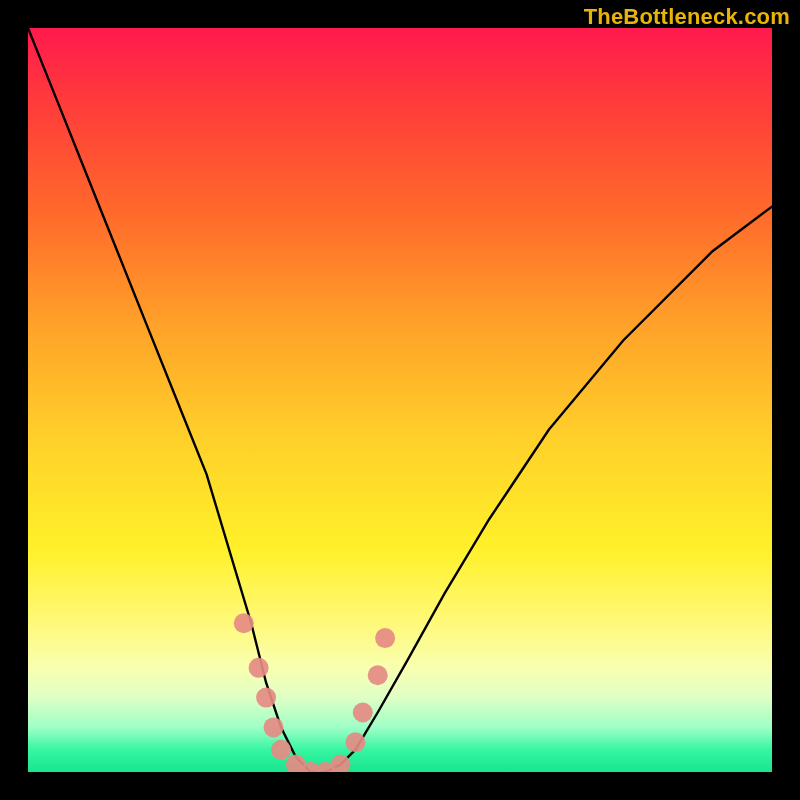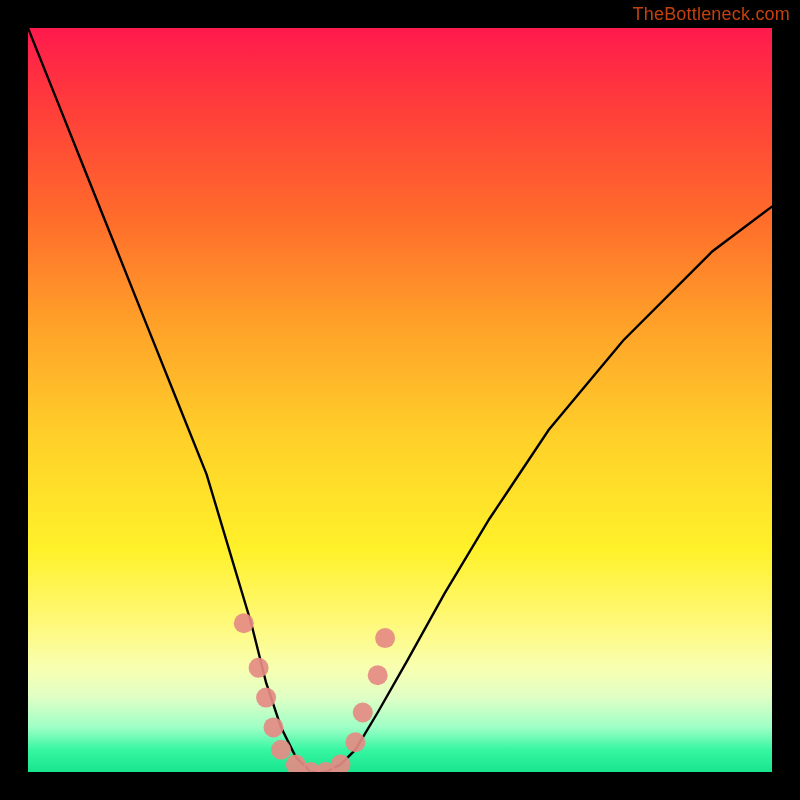--- a/index.html
+++ b/index.html
@@ -36,24 +36,24 @@
       #f8ffb0 86%,
       #dfffc5 90%,
       #9effc6 94%,
       #37f6a2 97%,
       #18e58e 100%);
   }
   .watermark {
     position: absolute;
     top: 4px;
     right: 10px;
-    color: #c2410c;
-    font-size: 18px;
+    color: #eab308;
+    font-size: 22px;
     letter-spacing: 0.2px;
-    font-weight: 400;
+    font-weight: 700;
     user-select: none;
   }
   svg.curve {
     position: absolute;
     top: 0;
     left: 0;
   }
 </style>
 </head>
 <body>

